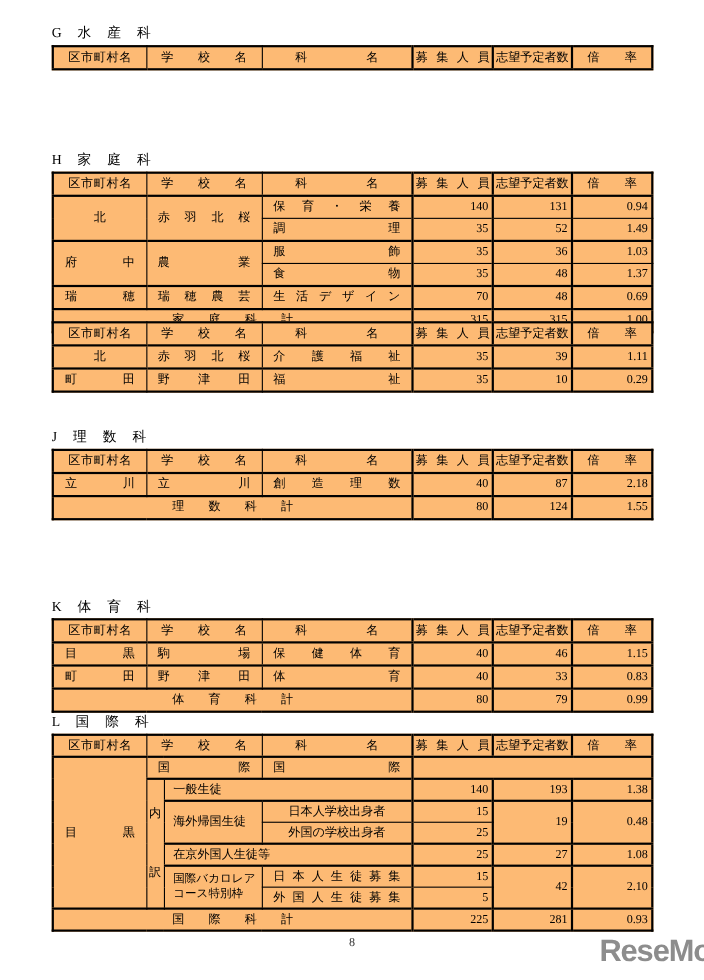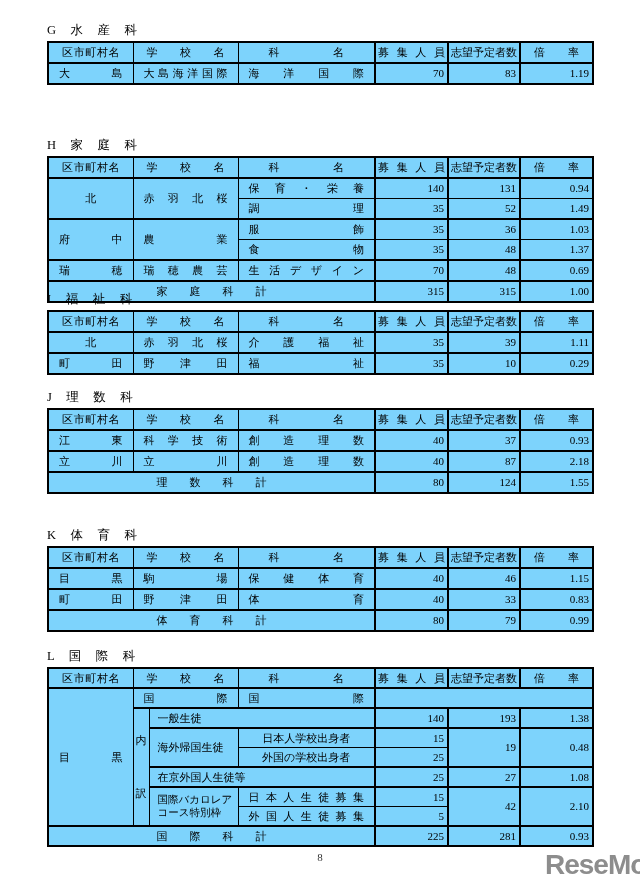--- a/index.html
+++ b/index.html
@@ -1,22 +1,22 @@
 <!DOCTYPE html>
 <html><head>
 <meta charset="utf-8">
 <style>
   html,body { margin:0; padding:0; background:#ffffff; }
   .page { position:relative; width:640px; height:891px; background:#ffffff; overflow:hidden;
           font-family:"Liberation Serif","DejaVu Serif",serif; color:#000;padding-left:40px; }
   .section { position:absolute; left:47px; }
   .s-g { top:23px; } .s-h { top:138px; } .s-i { top:292px; }
-  .s-j { top:390px; } .s-k { top:528px; } .s-l { top:649px; }
+  .s-j { top:390px; } .s-k { top:544px; } .s-l { top:649px; }
   .sec-title { font-size:12.5px; line-height:15px; margin:0 0 3px 0; white-space:pre; letter-spacing:1px; }
-  table.tbl { border-collapse:collapse; table-layout:fixed; border:2px solid #000; background:#7dd3fc; }
+  table.tbl { border-collapse:collapse; table-layout:fixed; border:2px solid #000; background:#fdba74; }
   .tbl td { border:1px solid #000; font-size:11px; height:19px; padding:0;
             overflow:hidden; white-space:nowrap; line-height:1.1; vertical-align:middle; }
   .tbl-l td { height:18px; }
   tr.hd > td { border-bottom-width:2px; }
   tr.g  > td { border-top-width:2px; }
   td.bl2 { border-left-width:2px; }
   td.jh  { text-align:justify; text-align-last:justify; padding:0 13px; }
   td.jh3 { text-align:justify; text-align-last:justify; padding:0 30px; }
   td.jn  { text-align:justify; text-align-last:justify; padding:0 2px; }
   td.jd  { text-align:justify; text-align-last:justify; padding:0 10px; }
@@ -51,28 +51,20 @@
         </colgroup>
       <tbody>
           <tr class="hd">
         <td class="jh">区市町村名</td>
         <td class="jh">学校名</td>
         <td class="jh3">科名</td>
         <td class="jn bl2">募集人員</td>
         <td class="jn bl2">志望予定者数</td>
         <td class="jh bl2">倍率</td>
       </tr>
-      <tr class="g">
-        <td class="jd">大島</td>
-        <td class="jd">大島海洋国際</td>
-        <td class="jd">海洋国際</td>
-        <td class="num bl2">70</td>
-        <td class="num bl2">83</td>
-        <td class="num bl2">1.19</td>
-      </tr>
     </tbody>
       </table>
   </div>
 
   <div class="section s-h">
     <div class="sec-title">H　家　庭　科</div>
     <table class="tbl">
       <colgroup>
           <col style="width:85px">
           <col style="width:105px">
@@ -130,21 +122,20 @@
         <td class="tl" colspan="3">家　　庭　　科　　計</td>
         <td class="num bl2">315</td>
         <td class="num bl2">315</td>
         <td class="num bl2">1.00</td>
       </tr>
     </tbody>
       </table>
   </div>
 
   <div class="section s-i">
-    <div class="sec-title">I　福　祉　科</div>
     <table class="tbl">
       <colgroup>
           <col style="width:85px">
           <col style="width:105px">
           <col style="width:137px">
           <col style="width:73px">
           <col style="width:72px">
           <col style="width:73px">
         </colgroup>
       <tbody>
@@ -188,28 +179,20 @@
           <col style="width:73px">
         </colgroup>
       <tbody>
           <tr class="hd">
         <td class="jh">区市町村名</td>
         <td class="jh">学校名</td>
         <td class="jh3">科名</td>
         <td class="jn bl2">募集人員</td>
         <td class="jn bl2">志望予定者数</td>
         <td class="jh bl2">倍率</td>
-      </tr>
-      <tr class="g">
-        <td class="jd">江東</td>
-        <td class="jd">科学技術</td>
-        <td class="jd">創造理数</td>
-        <td class="num bl2">40</td>
-        <td class="num bl2">37</td>
-        <td class="num bl2">0.93</td>
       </tr>
       <tr class="g">
         <td class="jd">立川</td>
         <td class="jd">立川</td>
         <td class="jd">創造理数</td>
         <td class="num bl2">40</td>
         <td class="num bl2">87</td>
         <td class="num bl2">2.18</td>
       </tr>
       <tr class="g">

